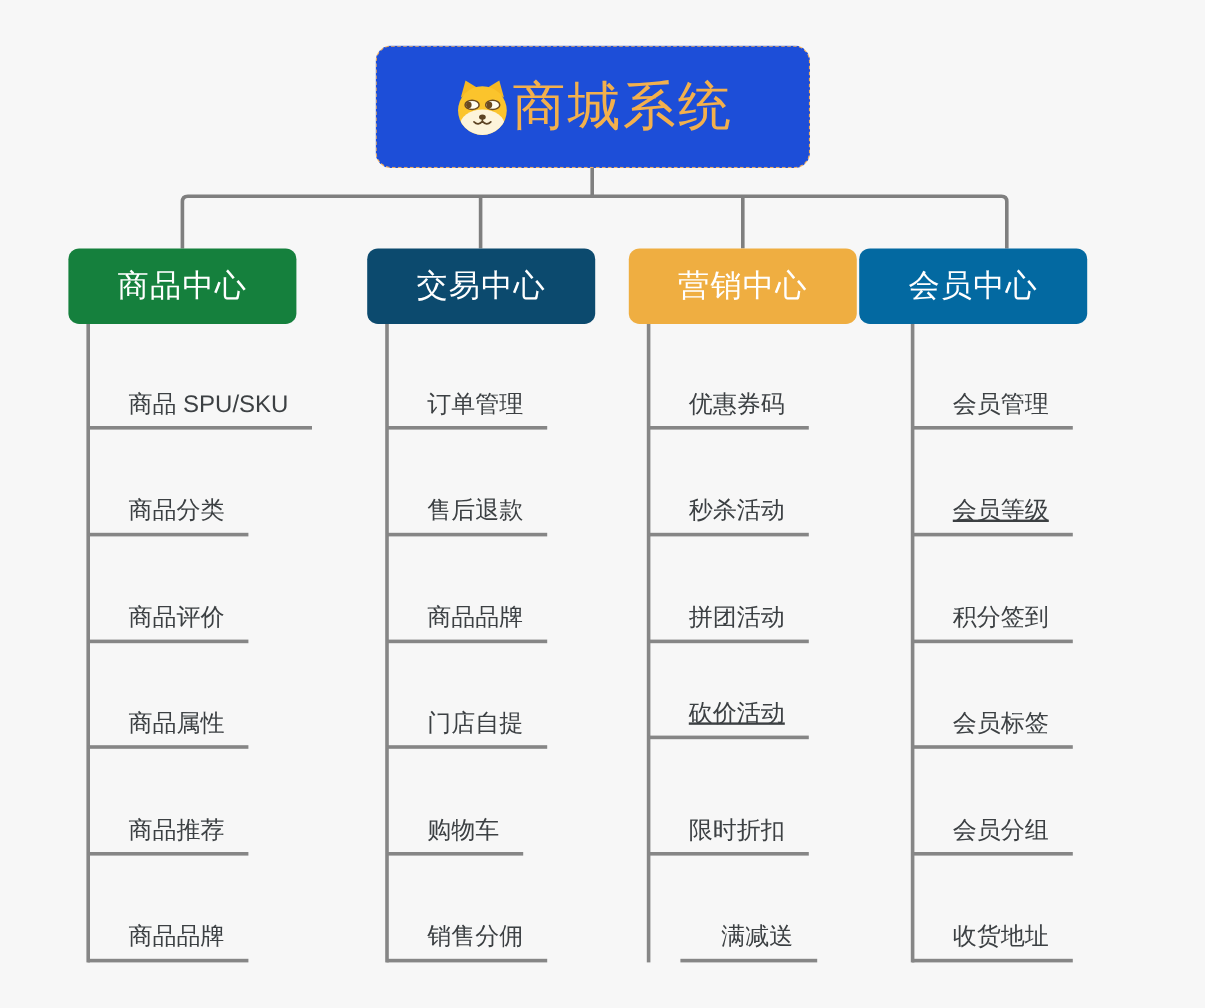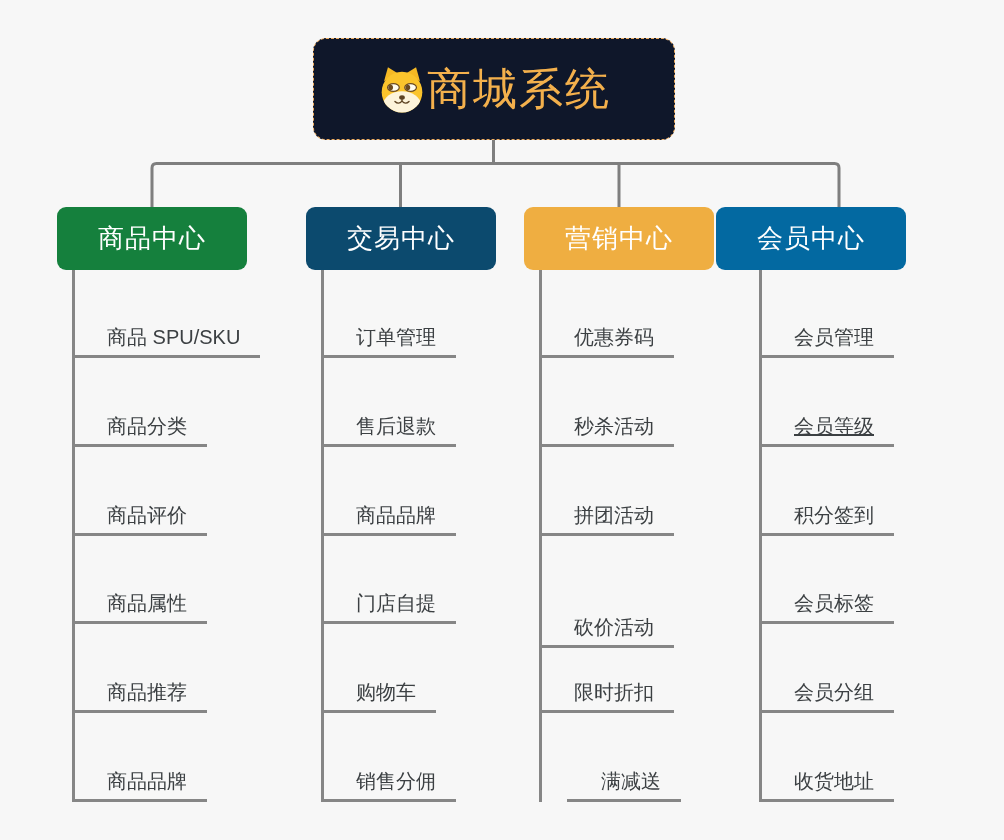--- a/index.html
+++ b/index.html
@@ -11,21 +11,21 @@
   }
   .canvas{position:absolute;inset:0;}
 
   
   .connectors{position:absolute;left:0;top:0;pointer-events:none;}
   .connectors path{fill:none;stroke:var(--connector,#7f7f7f);stroke-width:3;}
 
   
   .root-node{
     position:absolute;left:313px;top:38px;width:362px;height:102px;
-    background:#0f172a;
+    background:#1d4ed8;
     border:1px dashed var(--root-border,#edac60);
     border-radius:13px;
     box-sizing:border-box;
     display:flex;align-items:center;justify-content:center;
   }
   .root-title{
     font-size:44px;line-height:1;
     color:var(--root-text,#f3b04c);
     letter-spacing:2px;
     white-space:nowrap;
@@ -106,21 +106,21 @@
       <div class="child-item" style="left: 322px; top: 588px;">门店自提</div>
       <div class="child-item" style="left: 322px; top: 677px;">购物车</div>
       <div class="child-item" style="left: 322px; top: 766px;">销售分佣</div>
       <div class="branch-box" style="left: 524px; top: 207px; width: 190px; height: 63px; background: rgb(239, 174, 65);">
         <span class="branch-label">营销中心</span>
       </div>
       <div class="trunk" style="left: 538.5px; top: 270px; height: 532px;"></div>
       <div class="child-item" style="left: 540px; top: 322px;">优惠券码</div>
       <div class="child-item" style="left: 540px; top: 411px;">秒杀活动</div>
       <div class="child-item" style="left: 540px; top: 500px;">拼团活动</div>
-      <div class="child-item" style="left: 540px; top: 612px;">砍价活动</div>
+      <div class="child-item" style="left: 540px; top: 580px; text-decoration: underline;">砍价活动</div>
       <div class="child-item" style="left: 540px; top: 677px;">限时折扣</div>
       <div class="child-item" style="left: 567px; top: 766px; text-align: right;">满减送</div>
       <div class="branch-box" style="left: 716px; top: 207px; width: 190px; height: 63px; background: #0369a1;">
         <span class="branch-label">会员中心</span>
       </div>
       <div class="trunk" style="left: 758.5px; top: 270px; height: 532px;"></div>
       <div class="child-item" style="left: 760px; top: 322px;">会员管理</div>
       <div class="child-item" style="left: 760px; top: 411px; text-decoration: underline;">会员等级</div>
       <div class="child-item" style="left: 760px; top: 500px;">积分签到</div>
       <div class="child-item" style="left: 760px; top: 588px;">会员标签</div>

